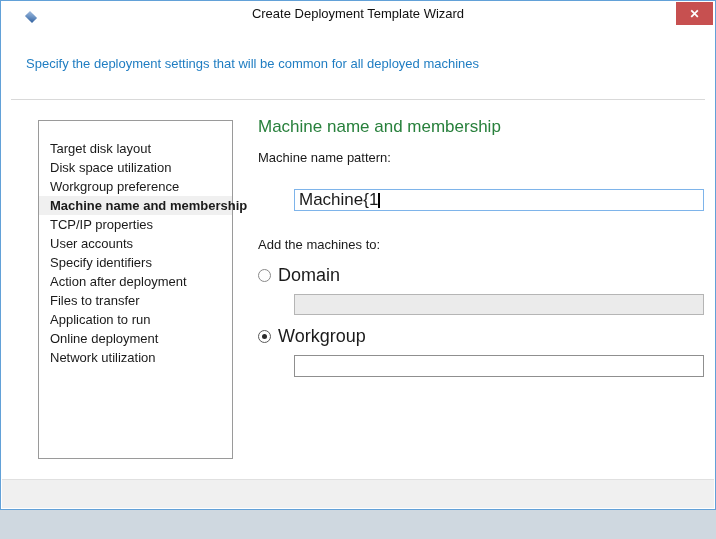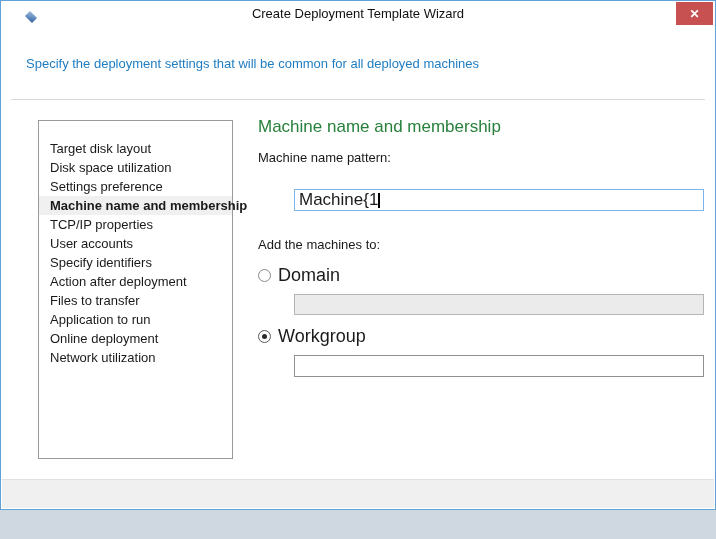--- a/index.html
+++ b/index.html
@@ -181,21 +181,21 @@
       <span>✕</span>
     </div>
   </div>
 
   <div class="instruction">Specify the deployment settings that will be common for all deployed machines</div>
   <div class="divider"></div>
 
   <div class="sidebar">
     <div class="side-item">Target disk layout</div>
     <div class="side-item">Disk space utilization</div>
-    <div class="side-item">Settings preference</div>
+    <div class="side-item">Workgroup preference</div>
     <div class="side-item selected">Machine name and membership</div>
     <div class="side-item">TCP/IP properties</div>
     <div class="side-item">User accounts</div>
     <div class="side-item">Specify identifiers</div>
     <div class="side-item">Action after deployment</div>
     <div class="side-item">Files to transfer</div>
     <div class="side-item">Application to run</div>
     <div class="side-item">Online deployment</div>
     <div class="side-item">Network utilization</div>
   </div>

